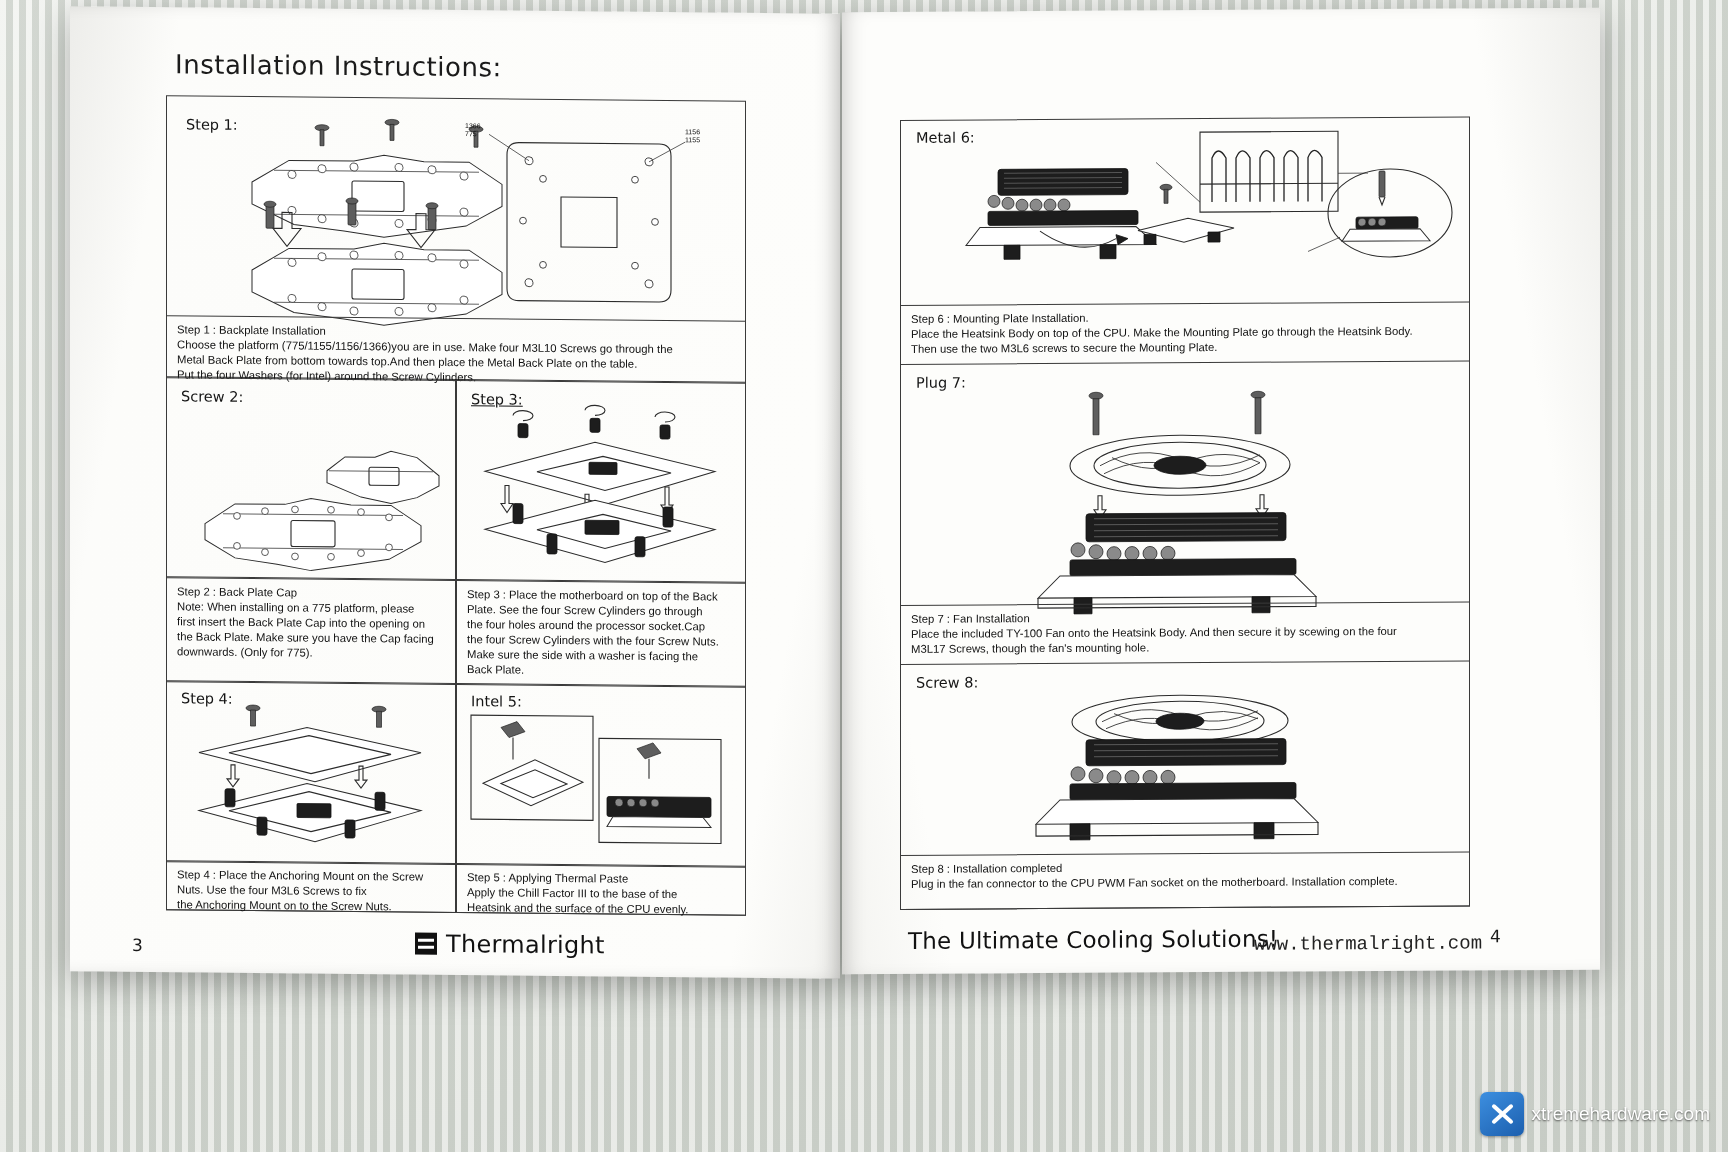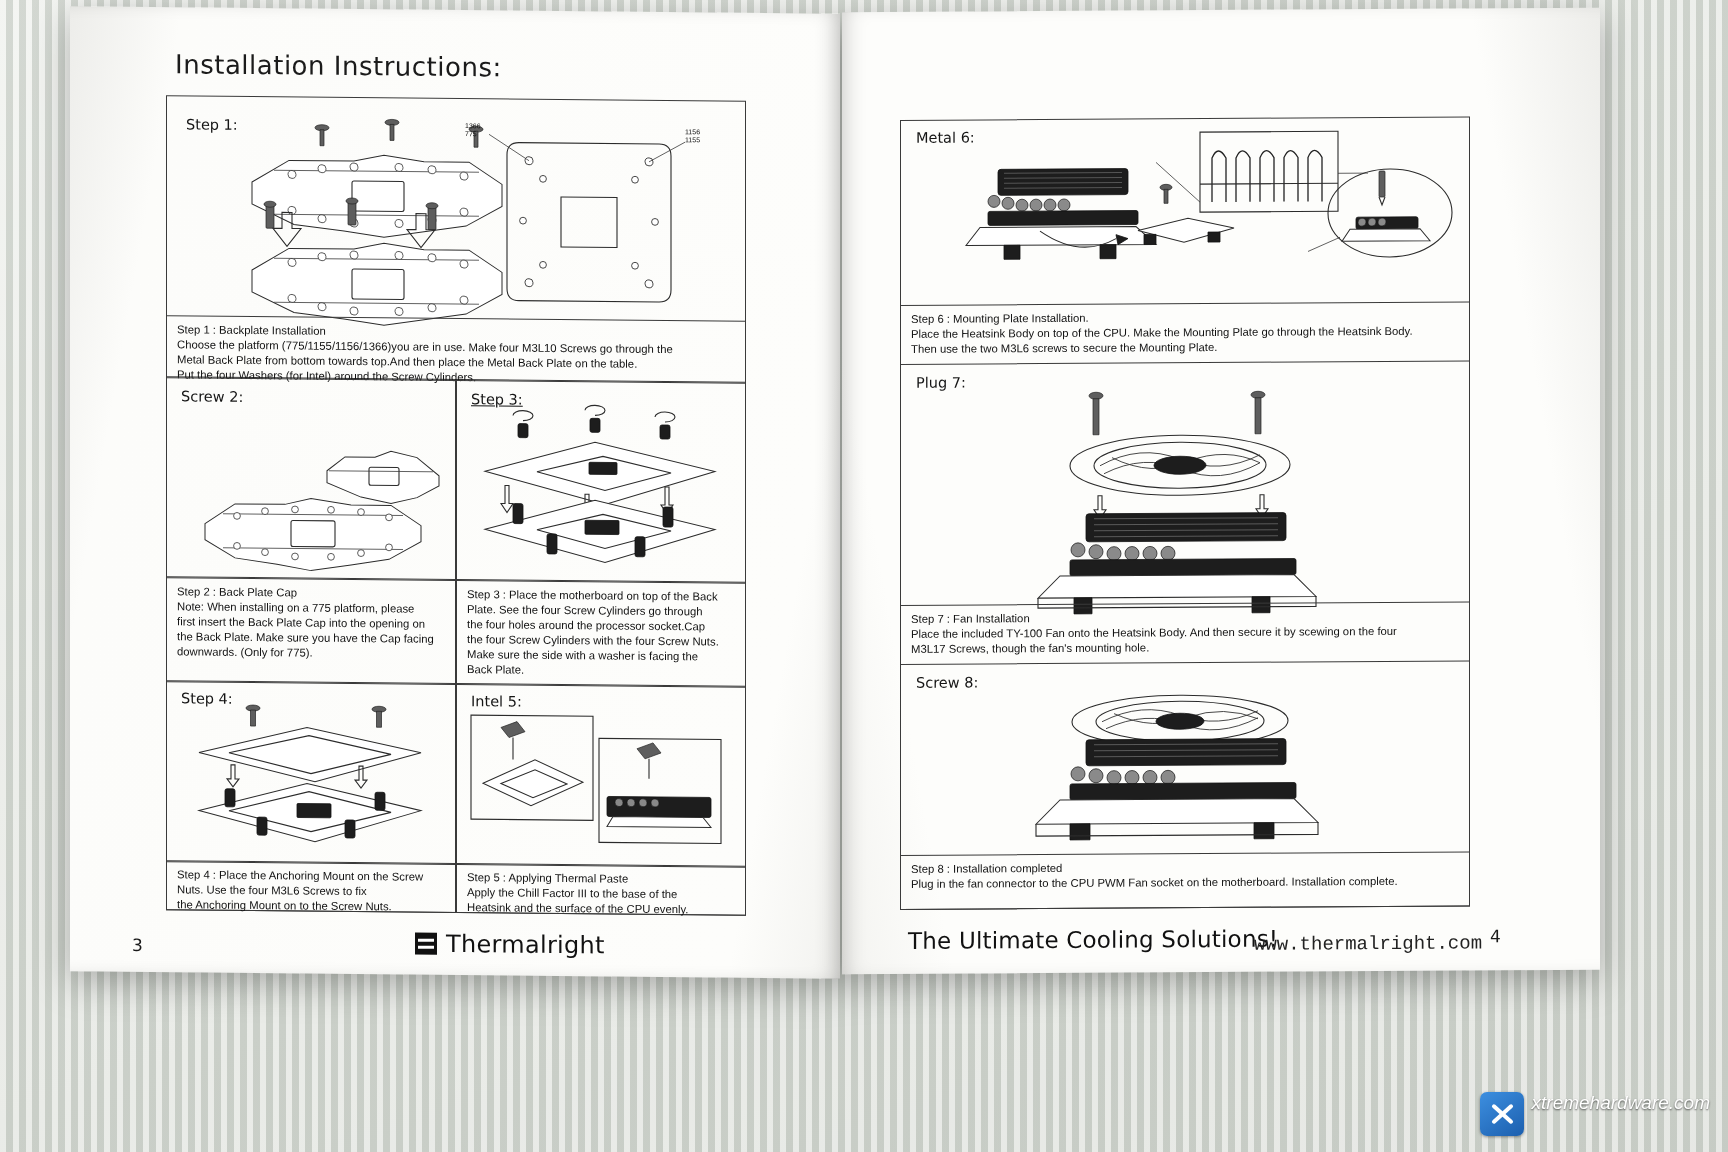--- a/index.html
+++ b/index.html
@@ -71,21 +71,21 @@
   .art{position:absolute;}
   svg{display:block;overflow:visible;}
   .ln{stroke:#2b2b2b;fill:none;stroke-width:1.1;}
   .ln-thin{stroke:#3a3a3a;fill:none;stroke-width:0.8;}
   .fill-dk{fill:#1d1d1d;stroke:#111;stroke-width:0.8;}
   .fill-md{fill:#5e5e5e;stroke:#222;stroke-width:0.7;}
   .fill-lt{fill:#ffffff;stroke:#2b2b2b;stroke-width:1;}
 
   
   .watermark{
-    position:absolute;right:18px;bottom:16px;display:flex;gap:8px;font-style:italic;
+    position:absolute;right:18px;bottom:16px;display:flex;align-items:center;gap:8px;
   }
   .wm-badge{
     width:44px;height:44px;border-radius:7px;
     background:linear-gradient(145deg,#3d8fe0,#1c5fae);
     position:relative;box-shadow:0 1px 3px rgba(0,0,0,0.4);
   }
   .wm-badge:before,.wm-badge:after{
     content:"";position:absolute;left:9px;top:20px;width:27px;height:4px;background:#fff;border-radius:2px;
   }
   .wm-badge:before{transform:rotate(42deg);}

